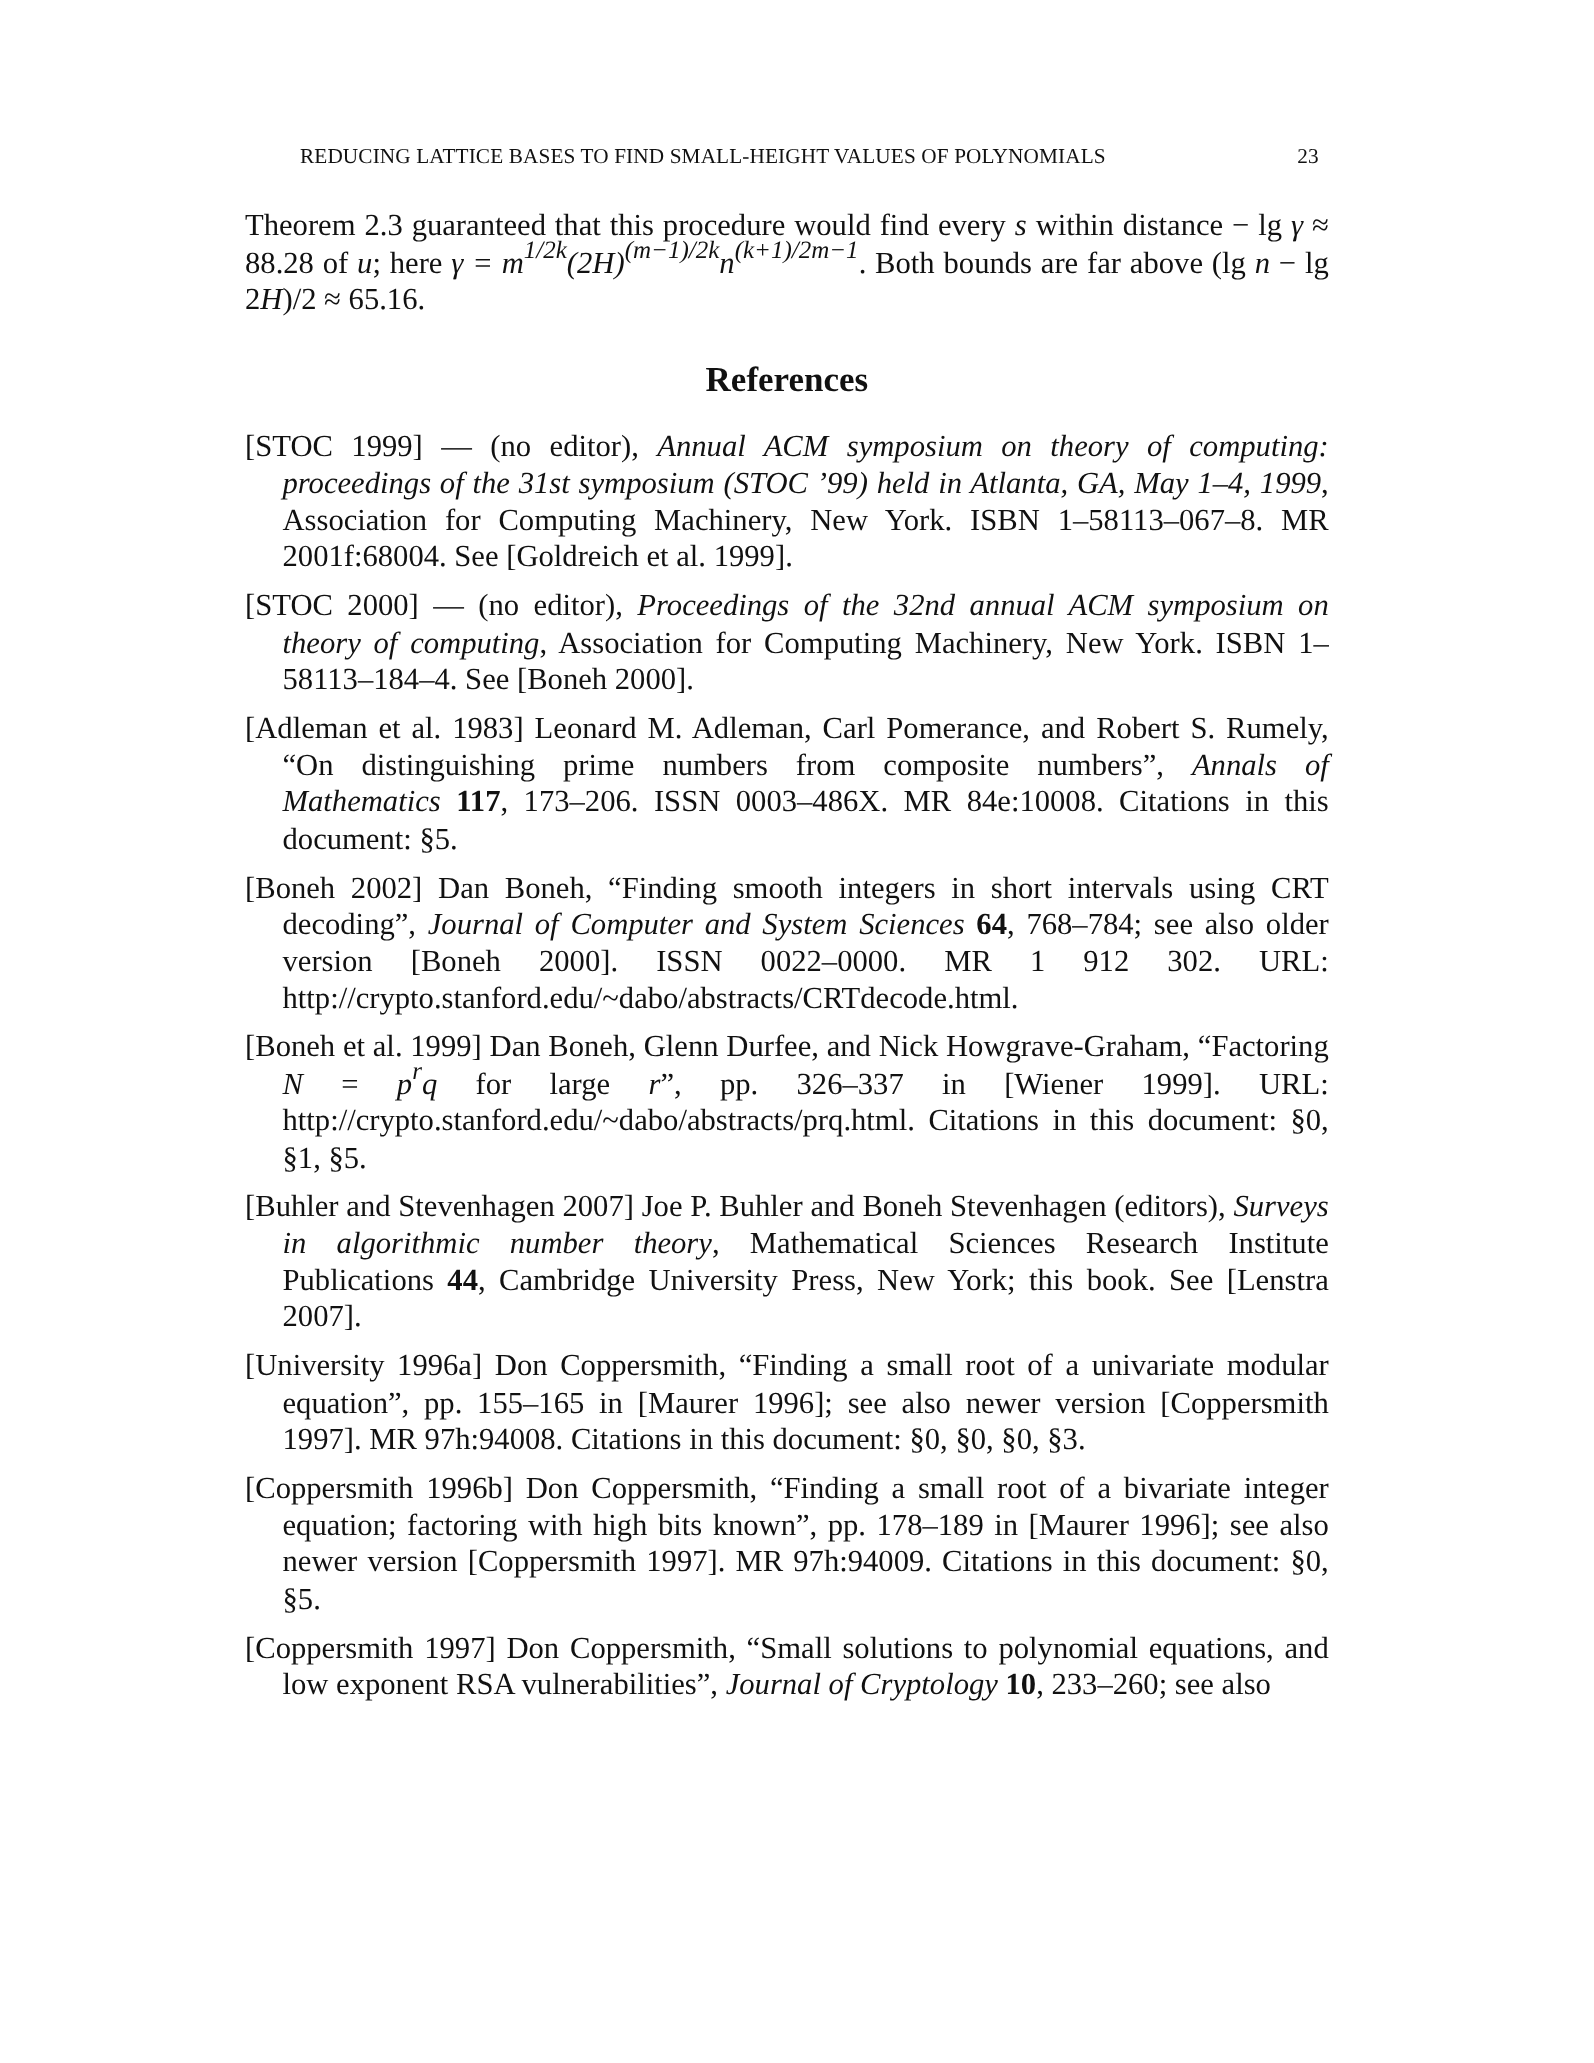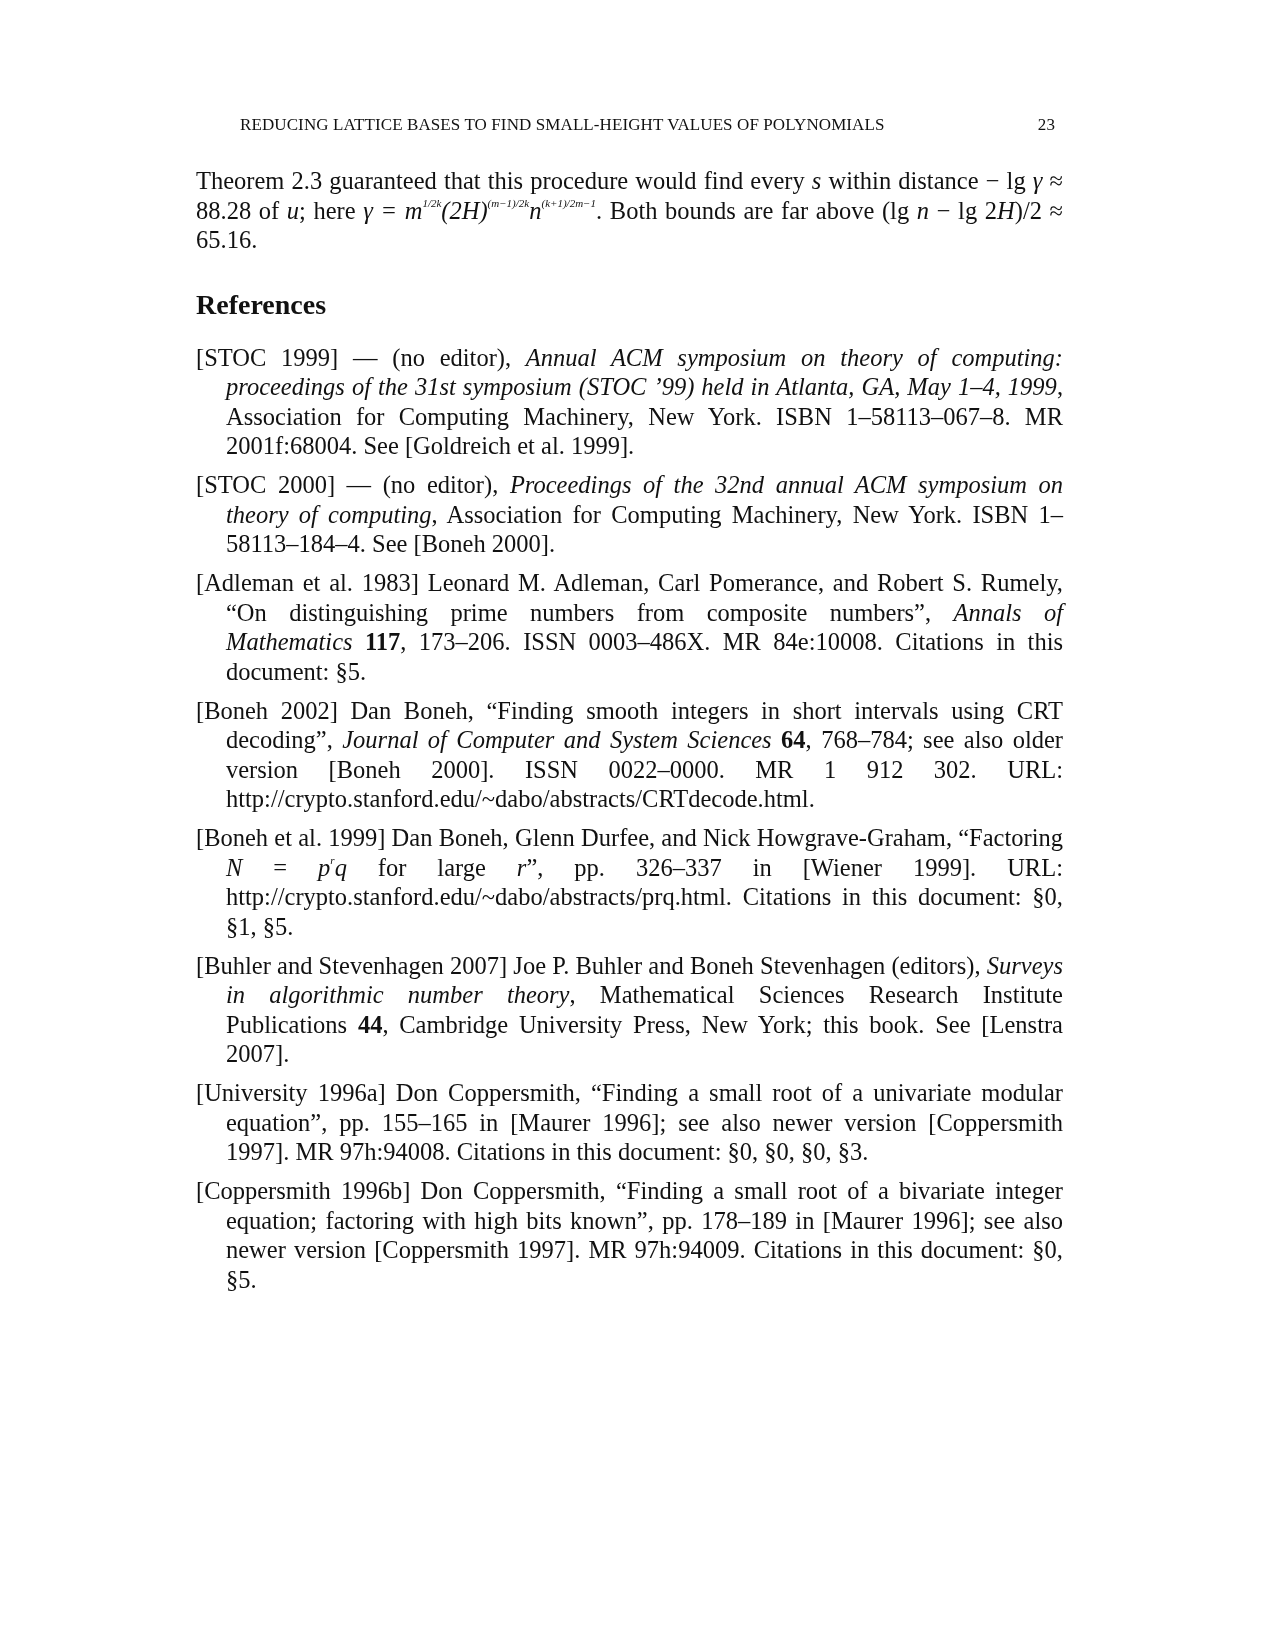--- a/index.html
+++ b/index.html
@@ -33,23 +33,24 @@
       top: 166px;
       width: 867px;
       font-size: 24.5px;
       line-height: 29.5px;
     }
     .para {
       margin: 0;
       text-align: justify;
     }
     .para i, .ref i { font-style: italic; }
-    sup { font-size: 11px; line-height: 0; position: relative; top: -2px; vertical-align: super; font-style: italic; }
+    sup { font-size: 20px; line-height: 0; position: relative; top: -2px; vertical-align: super; font-style: italic; }
     .math { font-style: italic; }
     .section-title {
+      text-align: center;
       font-weight: bold;
       font-size: 28px;
       margin: 34px 0 22px 0;
       line-height: 32px;
     }
     .ref-list { margin: 0; padding: 0; list-style: none; }
     .ref {
       padding-left: 30px;
       text-indent: -30px;
       text-align: justify;
@@ -73,14 +74,15 @@
 
   <ul class="ref-list" id="ref-list">
       <li class="ref"><span class="key">[STOC 1999]</span><span> — (no editor), </span><i>Annual ACM symposium on theory of computing: proceedings of the 31st symposium (STOC ’99) held in Atlanta, GA, May 1–4, 1999</i><span>, Association for Computing Machinery, New York. ISBN 1–58113–067–8. MR 2001f:68004. See [Goldreich et al. 1999].</span></li>
       <li class="ref"><span class="key">[STOC 2000]</span><span> — (no editor), </span><i>Proceedings of the 32nd annual ACM symposium on theory of computing</i><span>, Association for Computing Machinery, New York. ISBN 1–58113–184–4. See [Boneh 2000].</span></li>
       <li class="ref"><span class="key">[Adleman et al. 1983]</span><span> Leonard M. Adleman, Carl Pomerance, and Robert S. Rumely, “On distinguishing prime numbers from composite numbers”, </span><i>Annals of Mathematics</i><span> </span><b>117</b><span>, 173–206. ISSN 0003–486X. MR 84e:10008. Citations in this document: §5.</span></li>
       <li class="ref"><span class="key">[Boneh 2002]</span><span> Dan Boneh, “Finding smooth integers in short intervals using CRT decoding”, </span><i>Journal of Computer and System Sciences</i><span> </span><b>64</b><span>, 768–784; see also older version [Boneh 2000]. ISSN 0022–0000. MR 1 912 302. URL: http://crypto.stanford.edu/~dabo/abstracts/CRTdecode.html.</span></li>
       <li class="ref"><span class="key">[Boneh et al. 1999]</span><span> Dan Boneh, Glenn Durfee, and Nick Howgrave-Graham, “Factoring </span><i>N</i><span> = </span><i>p</i><sup>r</sup><i>q</i><span> for large </span><i>r</i><span>”, pp. 326–337 in [Wiener 1999]. URL: http://crypto.stanford.edu/~dabo/abstracts/prq.html. Citations in this document: §0, §1, §5.</span></li>
       <li class="ref"><span class="key">[Buhler and Stevenhagen 2007]</span><span> Joe P. Buhler and Boneh Stevenhagen (editors), </span><i>Surveys in algorithmic number theory</i><span>, Mathematical Sciences Research Institute Publications </span><b>44</b><span>, Cambridge University Press, New York; this book. See [Lenstra 2007].</span></li>
       <li class="ref"><span class="key">[University 1996a]</span><span> Don Coppersmith, “Finding a small root of a univariate modular equation”, pp. 155–165 in [Maurer 1996]; see also newer version [Coppersmith 1997]. MR 97h:94008. Citations in this document: §0, §0, §0, §3.</span></li>
       <li class="ref"><span class="key">[Coppersmith 1996b]</span><span> Don Coppersmith, “Finding a small root of a bivariate integer equation; factoring with high bits known”, pp. 178–189 in [Maurer 1996]; see also newer version [Coppersmith 1997]. MR 97h:94009. Citations in this document: §0, §5.</span></li>
+      <li class="ref"><span class="key">[Coppersmith 1997]</span><span> Don Coppersmith, “Small solutions to polynomial equations, and low exponent RSA vulnerabilities”, </span><i>Journal of Cryptology</i><span> </span><b>10</b><span>, 233–260; see also</span></li>
     </ul>
 </div>
 
 </body></html>

